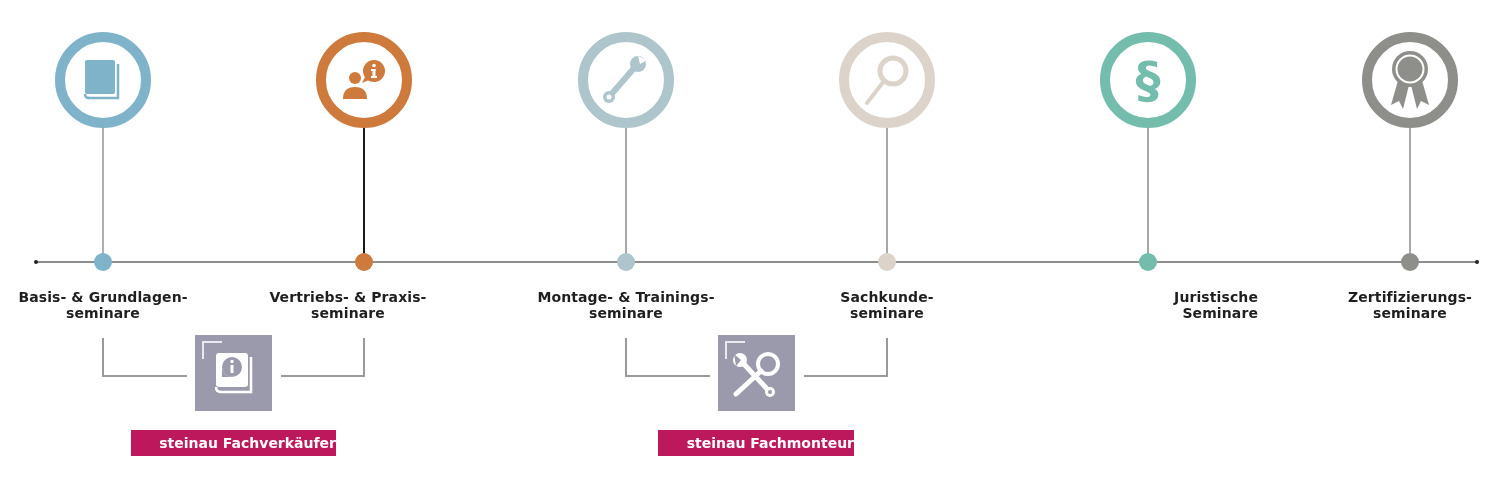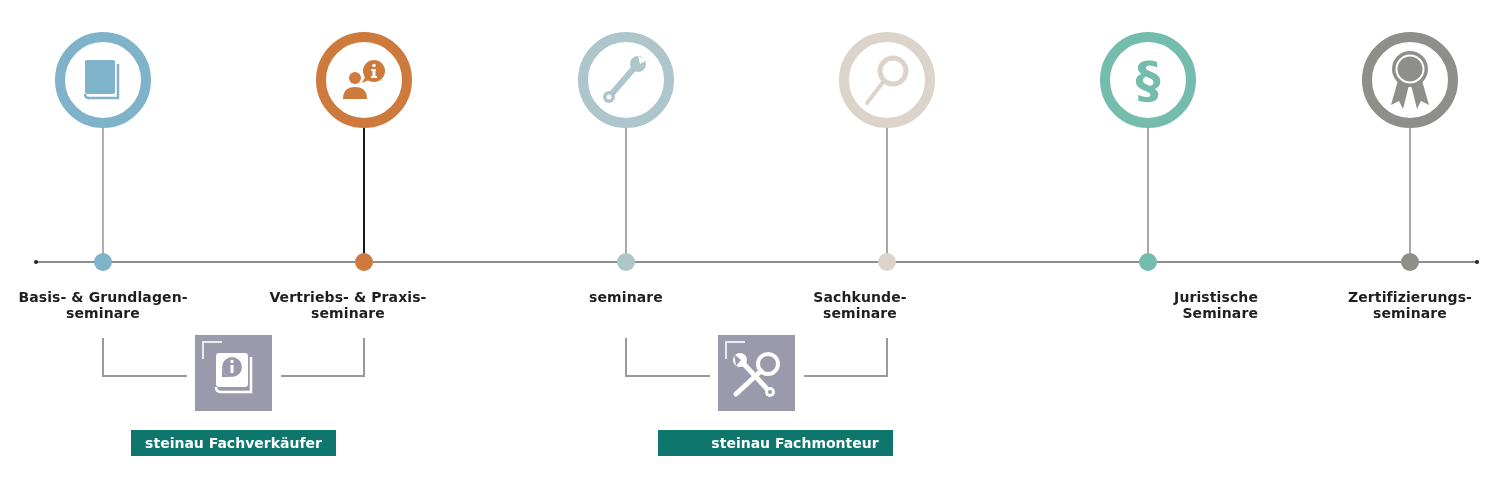--- a/index.html
+++ b/index.html
@@ -12,22 +12,22 @@
   .timeline { position:absolute; left:36px; top:261px; width:1442px; height:2px; background:#8e8e8e; }
   .end-dot { position:absolute; width:4px; height:4px; border-radius:50%; background:#222; top:260px; }
   .dot { position:absolute; width:18px; height:18px; border-radius:50%; top:253px; }
   .label { position:absolute; width:220px; text-align:center; font-weight:bold;
            font-size:14px; line-height:16px; color:#1f1f1f; top:289px; letter-spacing:0.1px; }
   .bracket-line { position:absolute; background:#9a9a9a; }
   .prog-box { position:absolute; width:77px; height:76px; background:#9a9aac;
               display:flex; align-items:center; justify-content:center; }
   .prog-box .corner { position:absolute; left:7px; top:6px; width:18px; height:16px;
                       border-left:2px solid #e9e9ef; border-top:2px solid #e9e9ef; }
-  .prog-label { position:absolute; height:26px; background:#0f766e; color:#fff;
-                font-weight:bold; font-size:14px; line-height:26px; text-align:center; }
+  .prog-label { position:absolute; height:26px; background:#be185d; color:#fff;
+                font-weight:bold; font-size:14px; line-height:26px; text-align:right; }
   svg { display:block; }
 </style>
 </head>
 <body>
 
 <div>
 
   <div class="circle" style="left:55px;top:32px;border-color:#7fb3ca;">
     <span>
       <svg width="40" height="44" viewBox="0 0 40 44">
@@ -108,23 +108,24 @@
 
   <div class="label" style="left:-7px;">
     <div>Basis- &amp; Grundlagen-</div>
     <div>seminare</div>
   </div>
   <div class="label" style="left:238px;">
     <div>Vertriebs- &amp; Praxis-</div>
     <div>seminare</div>
   </div>
   <div class="label" style="left:516px;">
+    <div>Montage- &amp; Trainings-</div>
     <div>seminare</div>
   </div>
-  <div class="label" style="left:750px;">
+  <div class="label" style="left:777px;">
     <div>Sachkunde-</div>
     <div>seminare</div>
   </div>
   <div class="label" style="left:1038px;text-align:right;">
     <div>Juristische</div>
     <div>Seminare</div>
   </div>
   <div class="label" style="left:1300px;">
     <div>Zertifizierungs-</div>
     <div>seminare</div>
@@ -165,15 +166,15 @@
         <circle cx="38" cy="16" r="10" stroke="#fff" stroke-width="4" fill="none"></circle>
         <path d="M31 23 L6 46" stroke="#fff" stroke-width="5" stroke-linecap="round"></path>
         <path d="M12 14 L38 42" stroke="#fff" stroke-width="5" stroke-linecap="round"></path>
         <circle cx="10" cy="12" r="7" fill="#fff"></circle>
         <path d="M4 6 L11 12 L6 18 Z" fill="#9a9aac"></path>
         <circle cx="40" cy="44" r="5" fill="#fff"></circle>
         <circle cx="40" cy="44" r="2" fill="#9a9aac"></circle>
       </svg>
     </span>
   </div>
-  <div class="prog-label" style="left:658px;top:430px;width:196px;padding-left:39px;">steinau Fachmonteur</div>
+  <div class="prog-label" style="left:658px;top:430px;width:196px;">steinau Fachmonteur</div>
 
 </div>
 
 </body></html>

